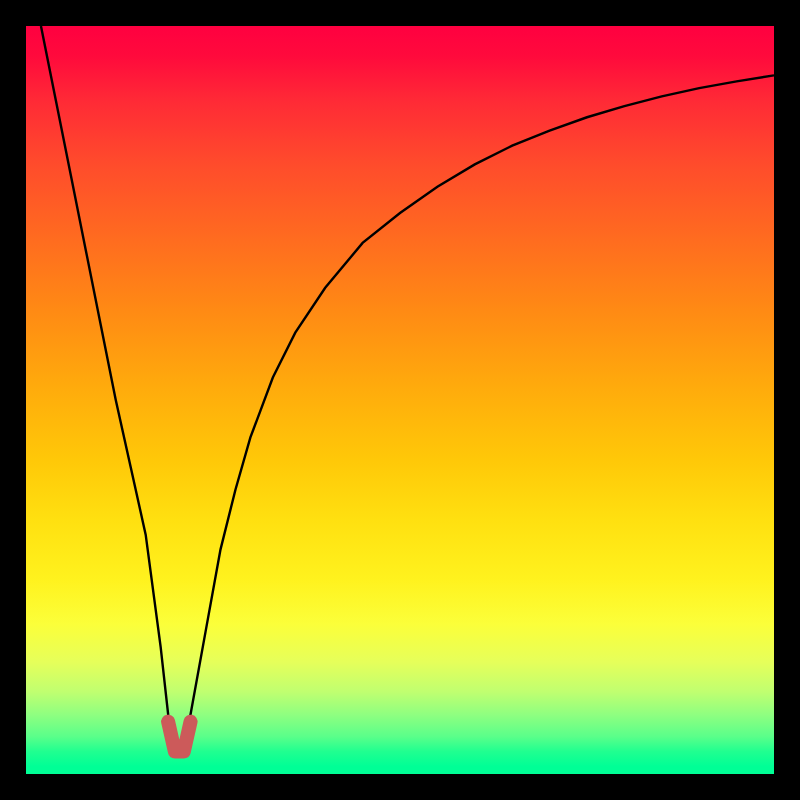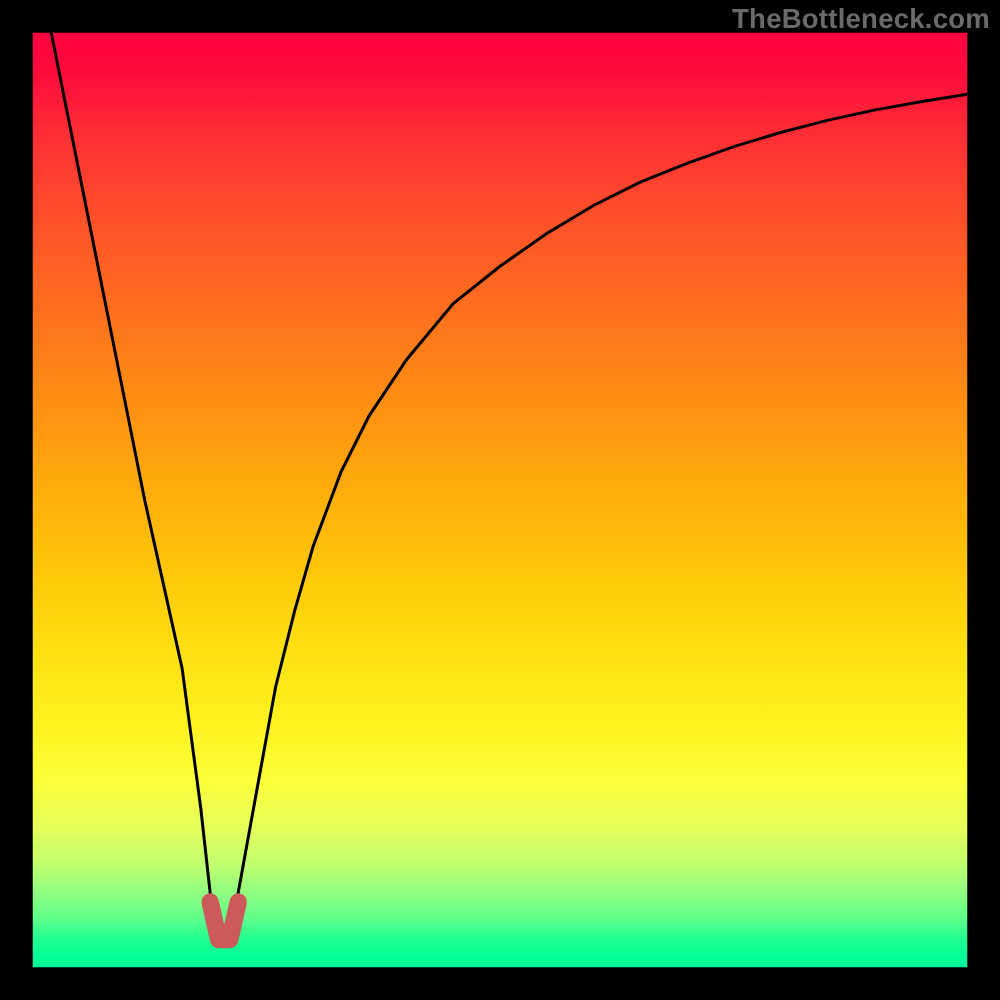--- a/index.html
+++ b/index.html
@@ -70,21 +70,20 @@
     font-weight: 600;
     letter-spacing: 0.2px;
     user-select: none;
   }
 </style>
 </head>
 <body>
 
 <div class="frame">
 
-  <div class="watermark">TheBottleneck.com</div>
 
   <div class="plot">
     <div class="gradient"></div>
 
     <svg class="curve" viewBox="0 0 748 748" preserveAspectRatio="none">
       <path id="curve-path" d="M14.96 0.00 L29.92 74.80 L44.88 149.60 L59.84 224.40 L74.80 299.20 L89.76 374.00 L104.72 441.32 L119.68 508.64 L134.64 620.84 L142.12 688.16 L149.60 725.56 L157.08 725.56 L164.56 688.16 L179.52 605.88 L194.48 523.60 L209.44 463.76 L224.40 411.40 L246.84 351.56 L269.28 306.68 L299.20 261.80 L336.60 216.92 L374.00 187.00 L411.40 160.82 L448.80 138.38 L486.20 119.68 L523.60 104.72 L561.00 91.26 L598.40 80.04 L635.80 70.31 L673.20 62.08 L710.60 55.35 L748.00 49.37" fill="none" stroke="#000000" stroke-width="2.4"></path>
     </svg>
 
     <svg class="notch" viewBox="0 0 748 748" preserveAspectRatio="none">
       <path id="notch-path" d="M142.12 695.64 L148.85 725.56 L157.83 725.56 L164.56 695.64" fill="none" stroke="#cc5a5a" stroke-width="14" stroke-linecap="round" stroke-linejoin="round"></path>

